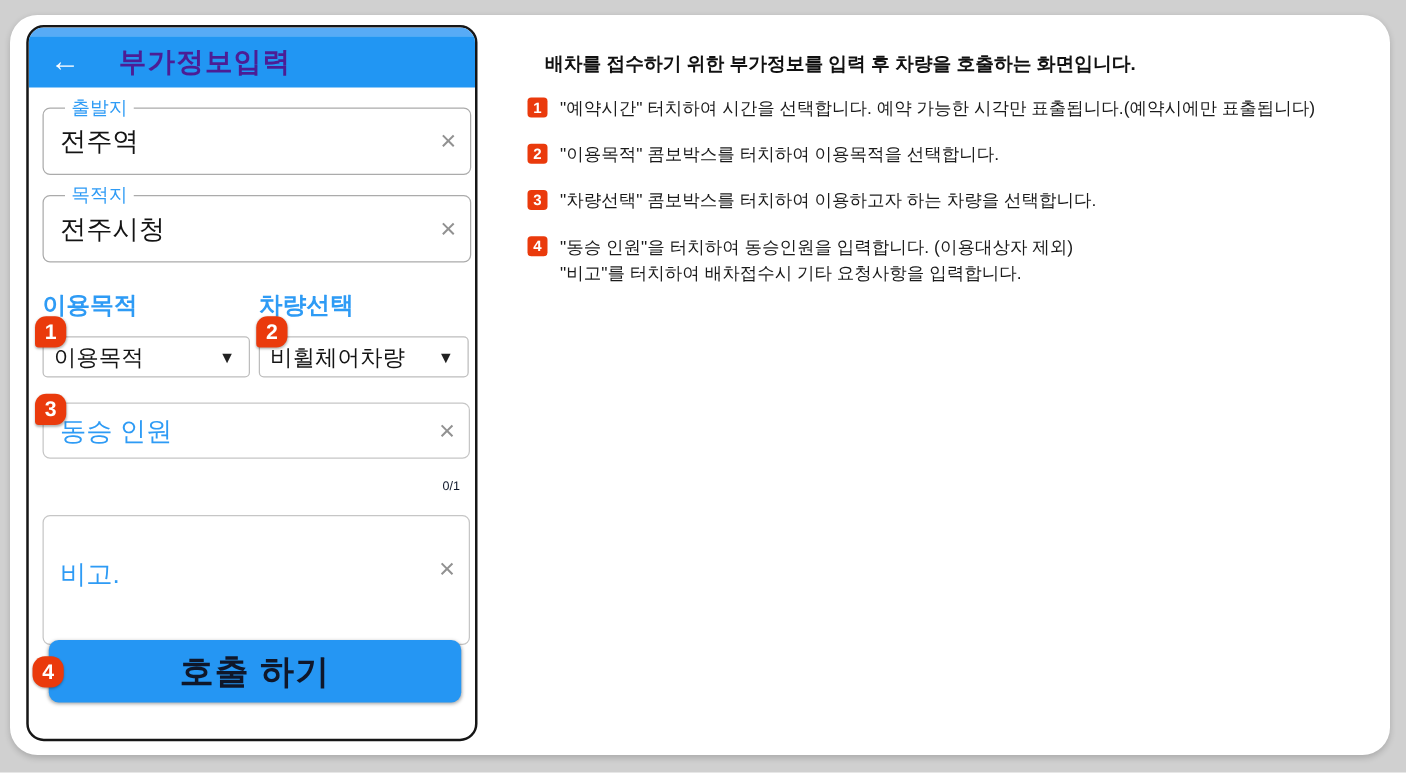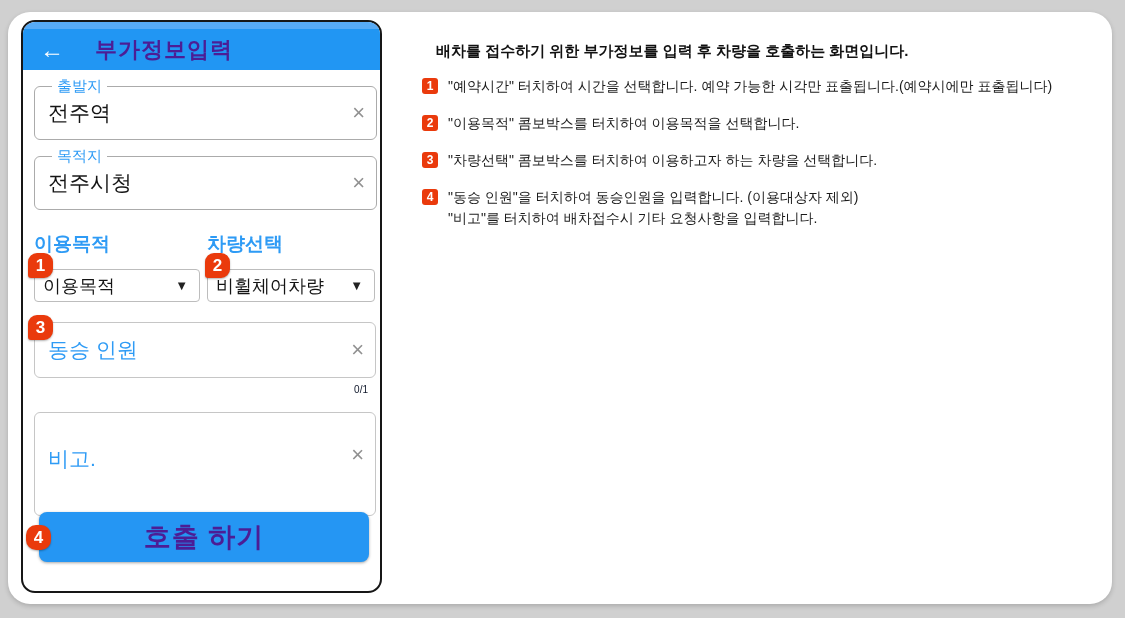--- a/index.html
+++ b/index.html
@@ -56,21 +56,21 @@
   .boxfield {
     position:absolute; left:11px; width:342px;
     border:1px solid #c6c6c6; border-radius:6px; background:#fff;
   }
   .boxfield .placeholder { position:absolute; left:13px; color:#2e9bf5; font-size:21px; }
   .counter { position:absolute; right:12px; top:362px; color:#0f172a; font-size:10px; }
 
   .call-btn {
     position:absolute; left:16px; top:490px; width:330px; height:50px;
     background:#2596f3; border:none; border-radius:8px;
-    color:#4c1d95; font-size:27px; font-weight:bold; letter-spacing:1px;
+    color:#0f172a; font-size:27px; font-weight:bold; letter-spacing:1px;
     display:flex; align-items:center; justify-content:center;
     box-shadow:0 1px 3px rgba(0,0,0,0.35); cursor:pointer;
     font-family:"Liberation Sans","DejaVu Sans",sans-serif;
   }
 
   .pbadge {
     position:absolute; width:25px; height:25px;
     background:#ea3a0c; border-radius:9px 9px 9px 3px;
     color:#fff; font-size:17px; font-weight:bold;
     display:flex; align-items:center; justify-content:center;
@@ -121,21 +121,21 @@
   <div class="combo" style="left:11px; width:166px;">
     <span class="cval">이용목적</span>
     <span class="carrow">▼</span>
   </div>
 
   <div class="combo" style="left:184px; width:168px;font-family:Liberation Serif, serif;">
     <span class="cval">비휠체어차량</span>
     <span class="carrow">▼</span>
   </div>
 
-  <div class="boxfield" style="top:300px; height:56px;">
+  <div class="boxfield" style="top:300px; height:45px;">
     <span class="placeholder" style="top:50%; transform:translateY(-50%);">동승 인원</span>
     <span class="clear-x">×</span>
   </div>
   <span class="counter">0/1</span>
 
   <div class="boxfield" style="top:390px; height:104px;">
     <span class="placeholder" style="top:32px;">비고.</span>
     <span class="clear-x" style="top:42px;">×</span>
   </div>
 

